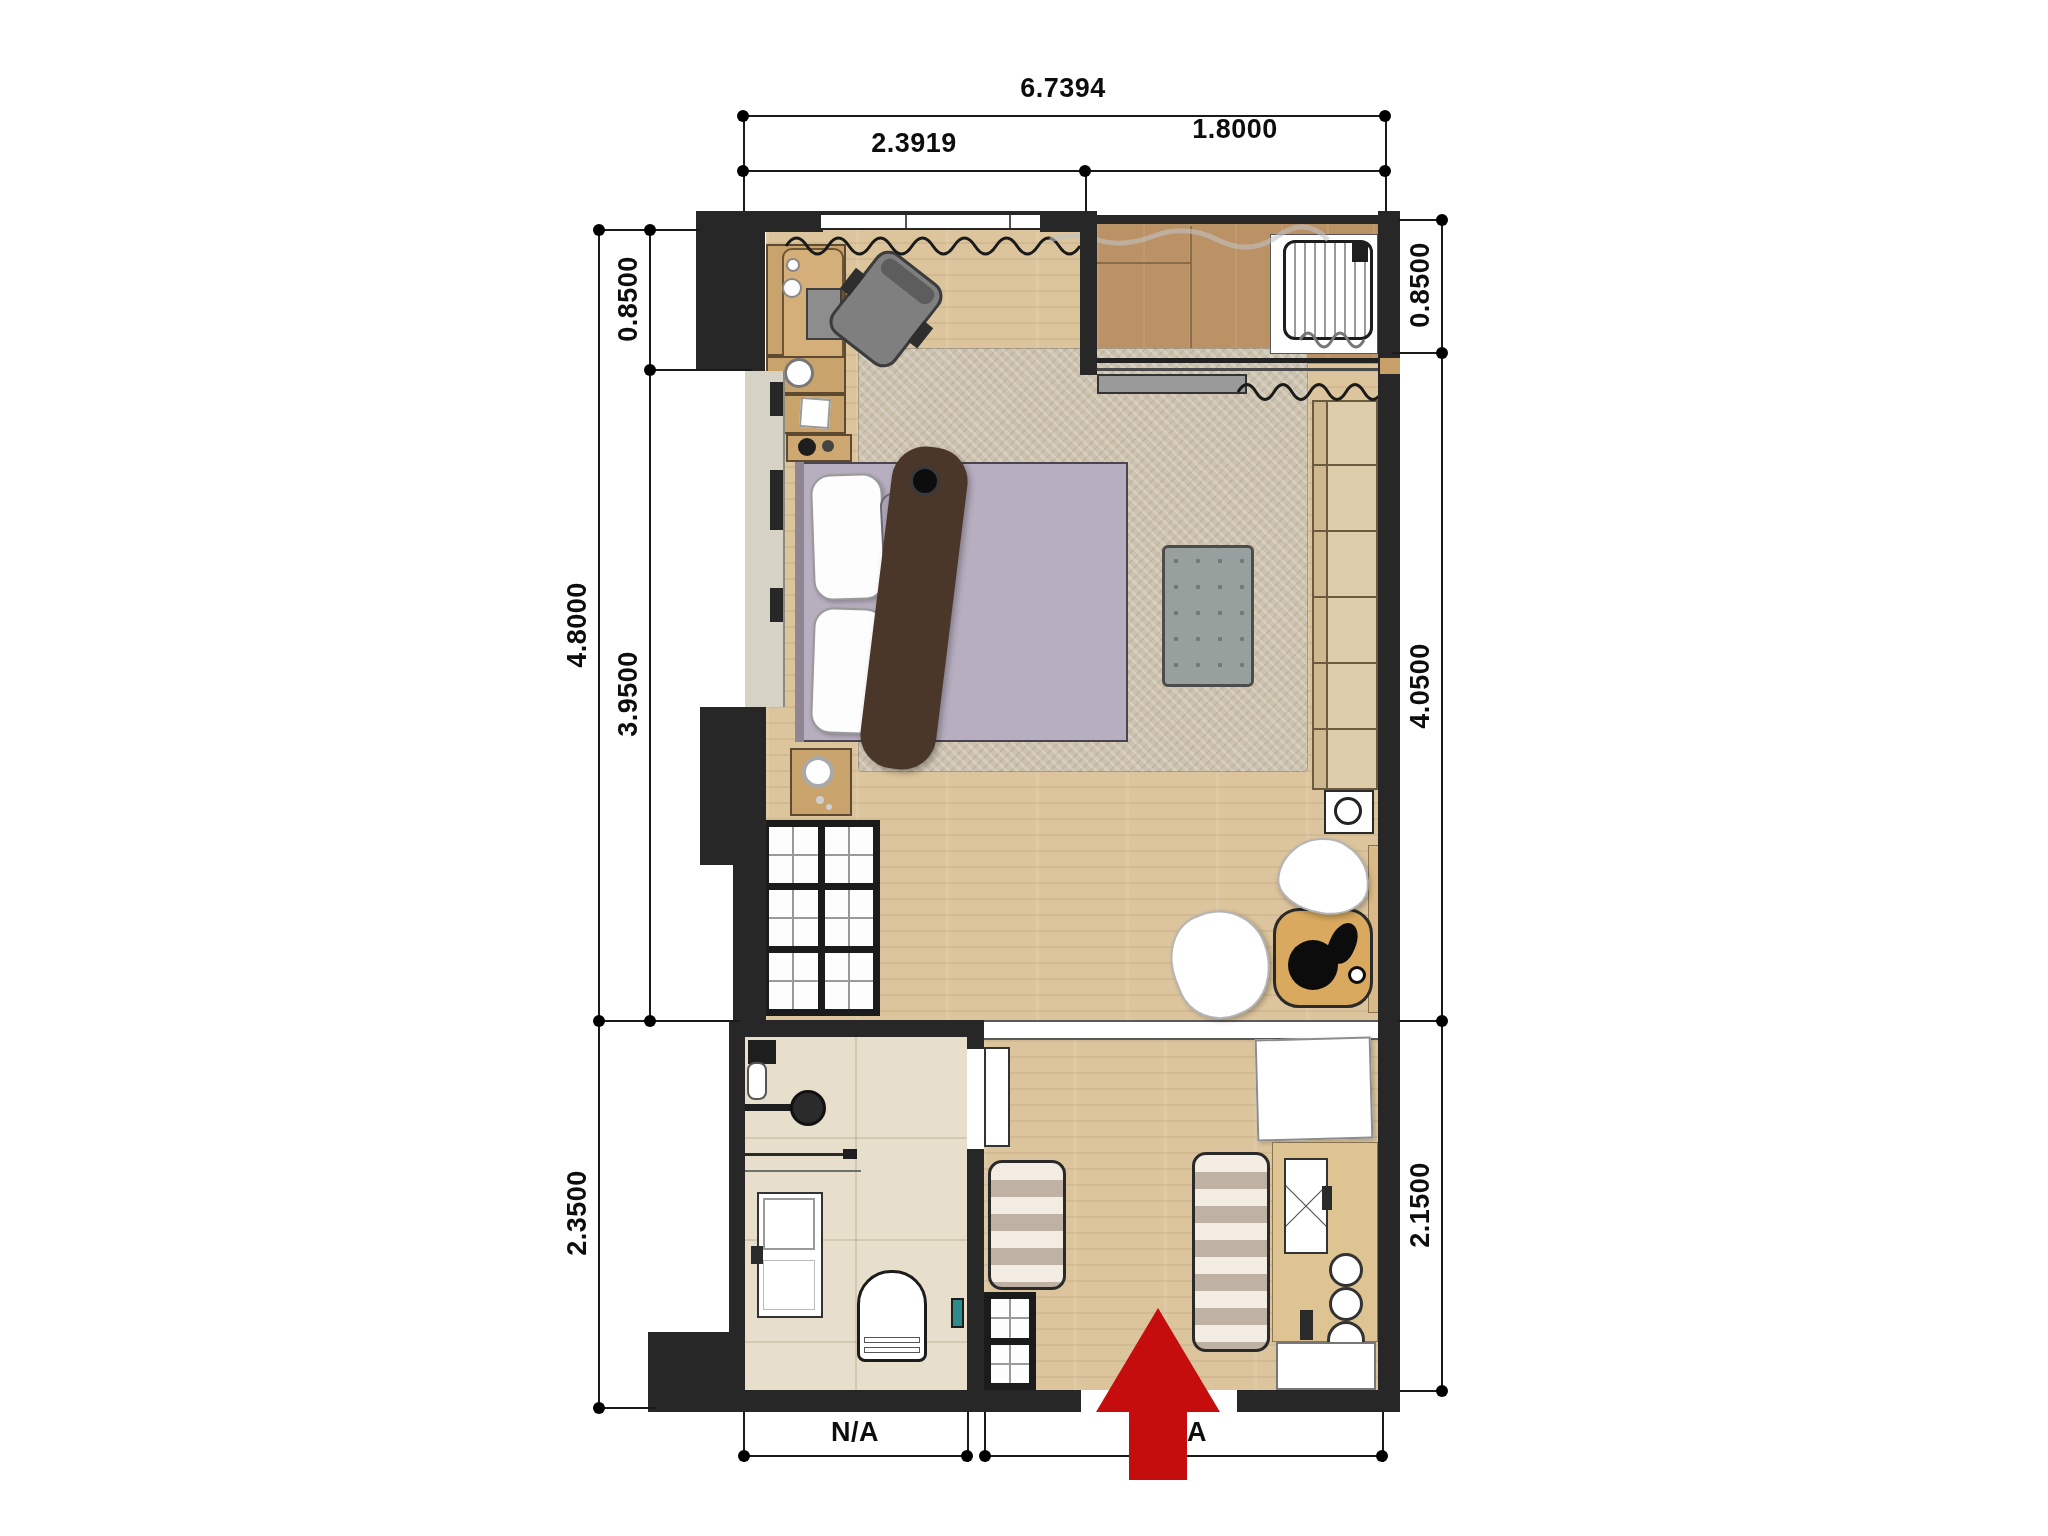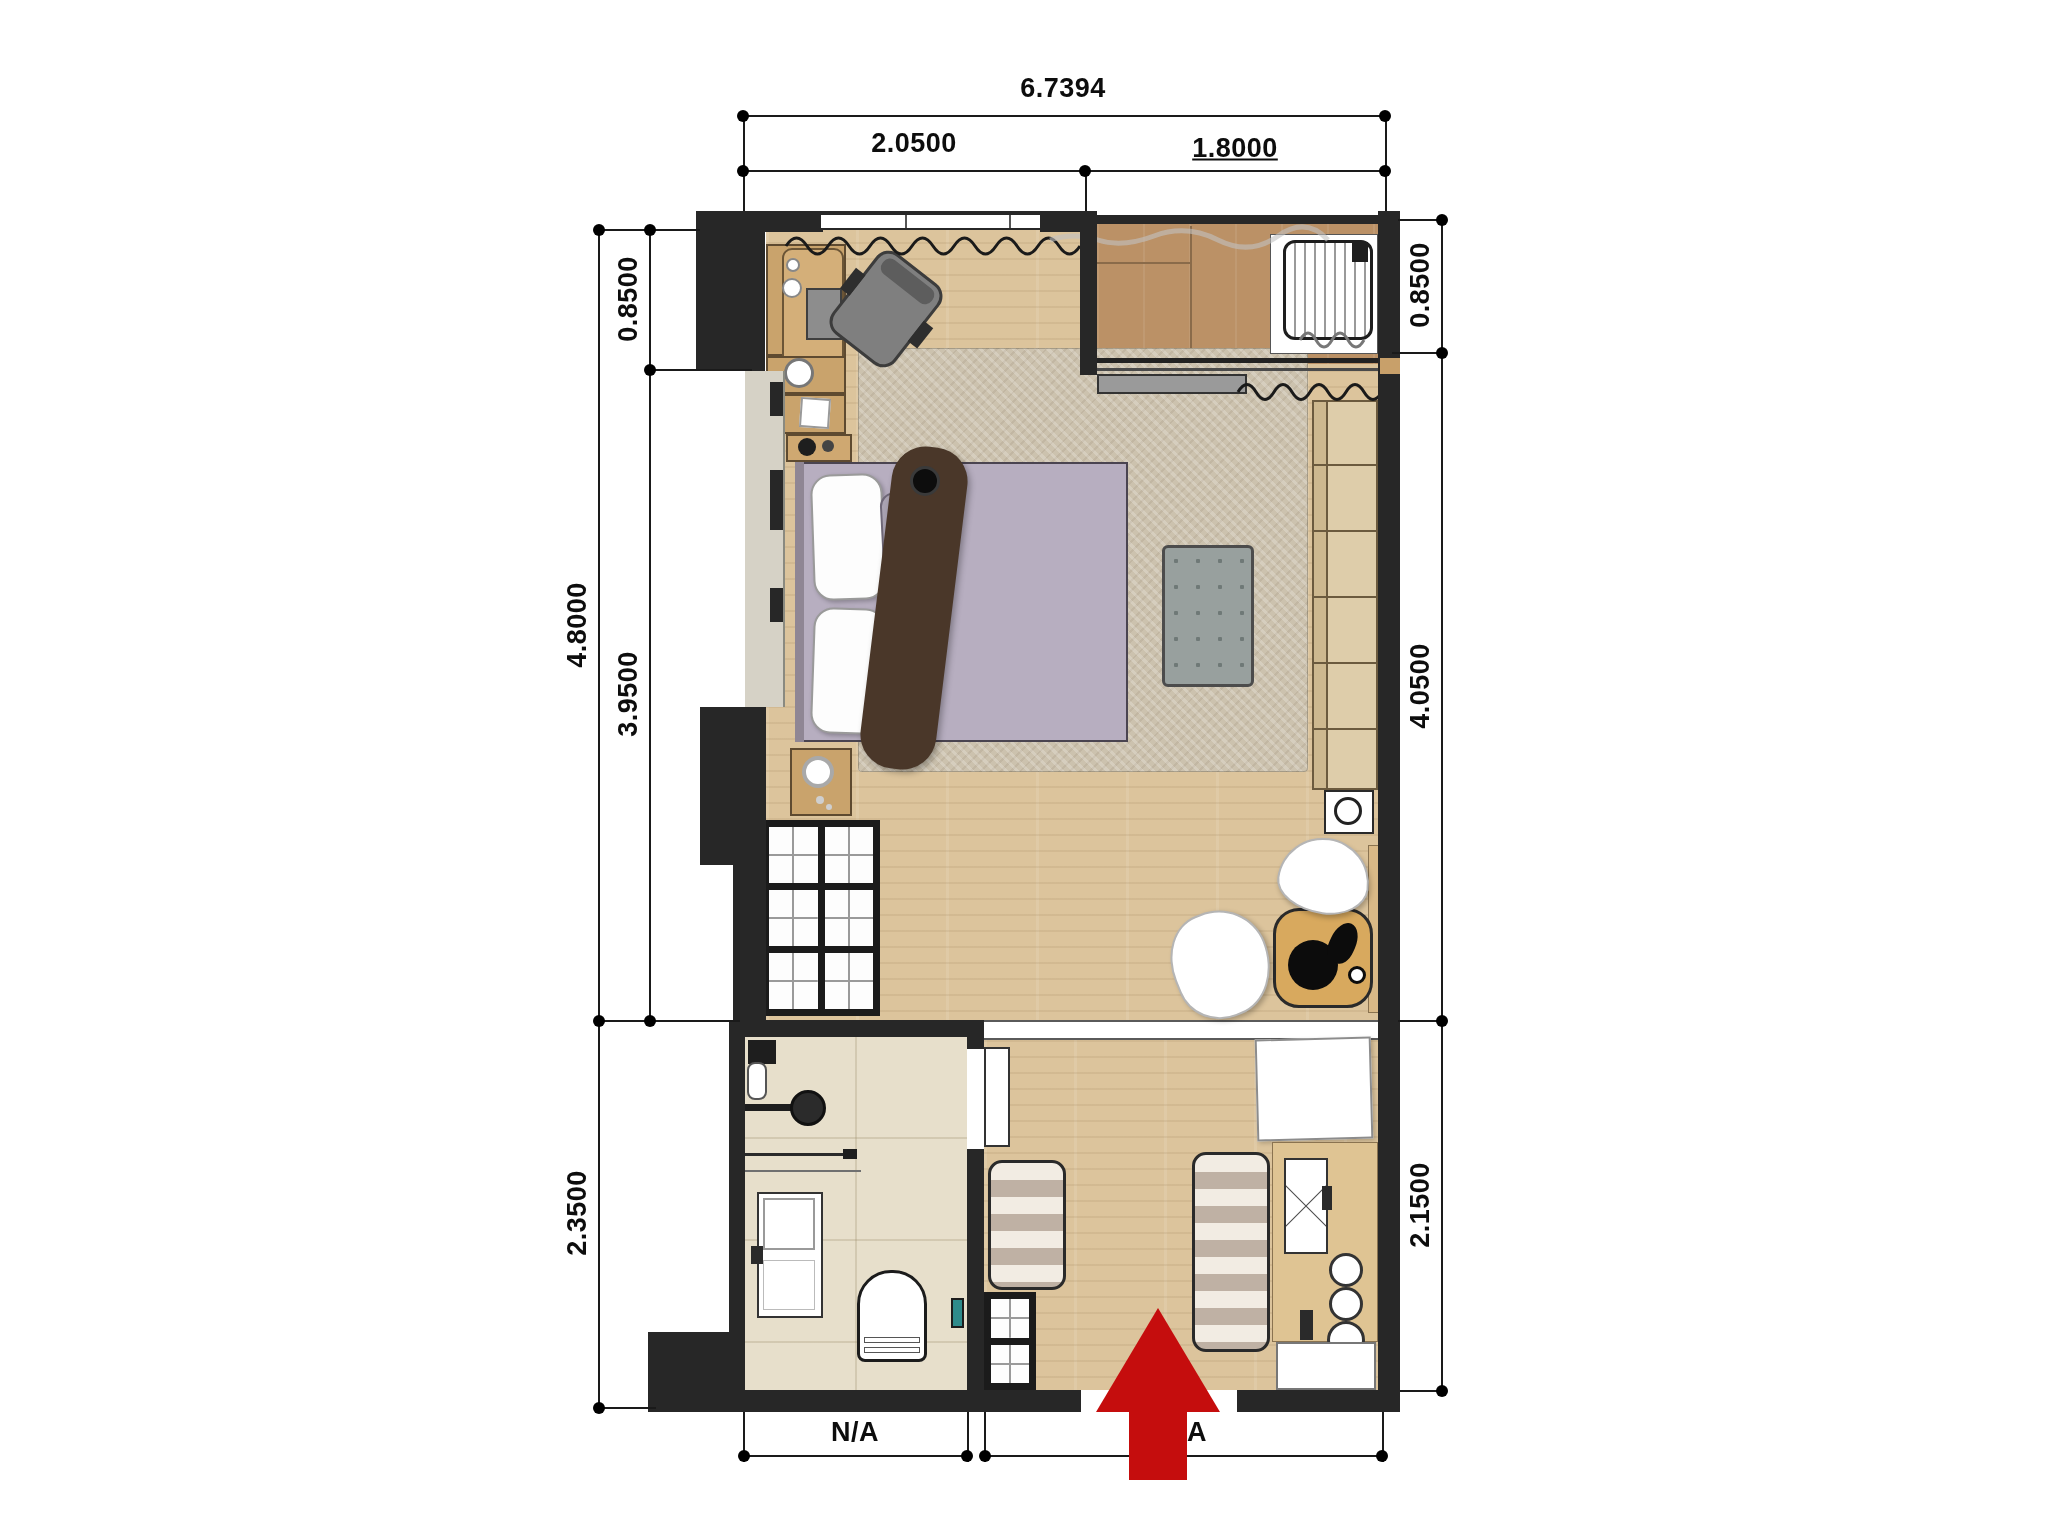--- a/index.html
+++ b/index.html
@@ -210,22 +210,22 @@
   <div class="dlv" style="left:1085px;top:170px;height:41px;z-index:9;"></div>
   <div class="dlv" style="left:1385px;top:115px;height:96px;z-index:9;"></div>
   <div class="dlh" style="left:743px;top:115px;width:642px;z-index:9;"></div>
   <div class="dot" style="left:743px;top:116px;z-index:9;"></div>
   <div class="dot" style="left:1385px;top:116px;z-index:9;"></div>
   <div class="dlab" style="left:1063px;top:88px;z-index:9;">6.7394</div>
   <div class="dlh" style="left:743px;top:170px;width:642px;z-index:9;"></div>
   <div class="dot" style="left:743px;top:171px;z-index:9;"></div>
   <div class="dot" style="left:1085px;top:171px;z-index:9;"></div>
   <div class="dot" style="left:1385px;top:171px;z-index:9;"></div>
-  <div class="dlab" style="left:914px;top:143px;z-index:9;">2.0500</div>
-  <div class="dlab" style="left:1235px;top:148px;z-index:9;text-decoration:underline;">1.8000</div>
+  <div class="dlab" style="left:914px;top:143px;z-index:9;">2.3919</div>
+  <div class="dlab" style="left:1235px;top:129px;z-index:9;">1.8000</div>
 
   <div class="dlv" style="left:598px;top:229px;height:1178px;z-index:9;"></div>
   <div class="dlv" style="left:649px;top:229px;height:791px;z-index:9;"></div>
   <div class="dlh" style="left:598px;top:229px;width:102px;z-index:9;"></div>
   <div class="dlh" style="left:649px;top:369px;width:103px;z-index:9;"></div>
   <div class="dlh" style="left:598px;top:1020px;width:142px;z-index:9;"></div>
   <div class="dlh" style="left:598px;top:1407px;width:58px;z-index:9;"></div>
   <div class="dot" style="left:599px;top:230px;z-index:9;"></div>
   <div class="dot" style="left:650px;top:230px;z-index:9;"></div>
   <div class="dot" style="left:650px;top:370px;z-index:9;"></div>

